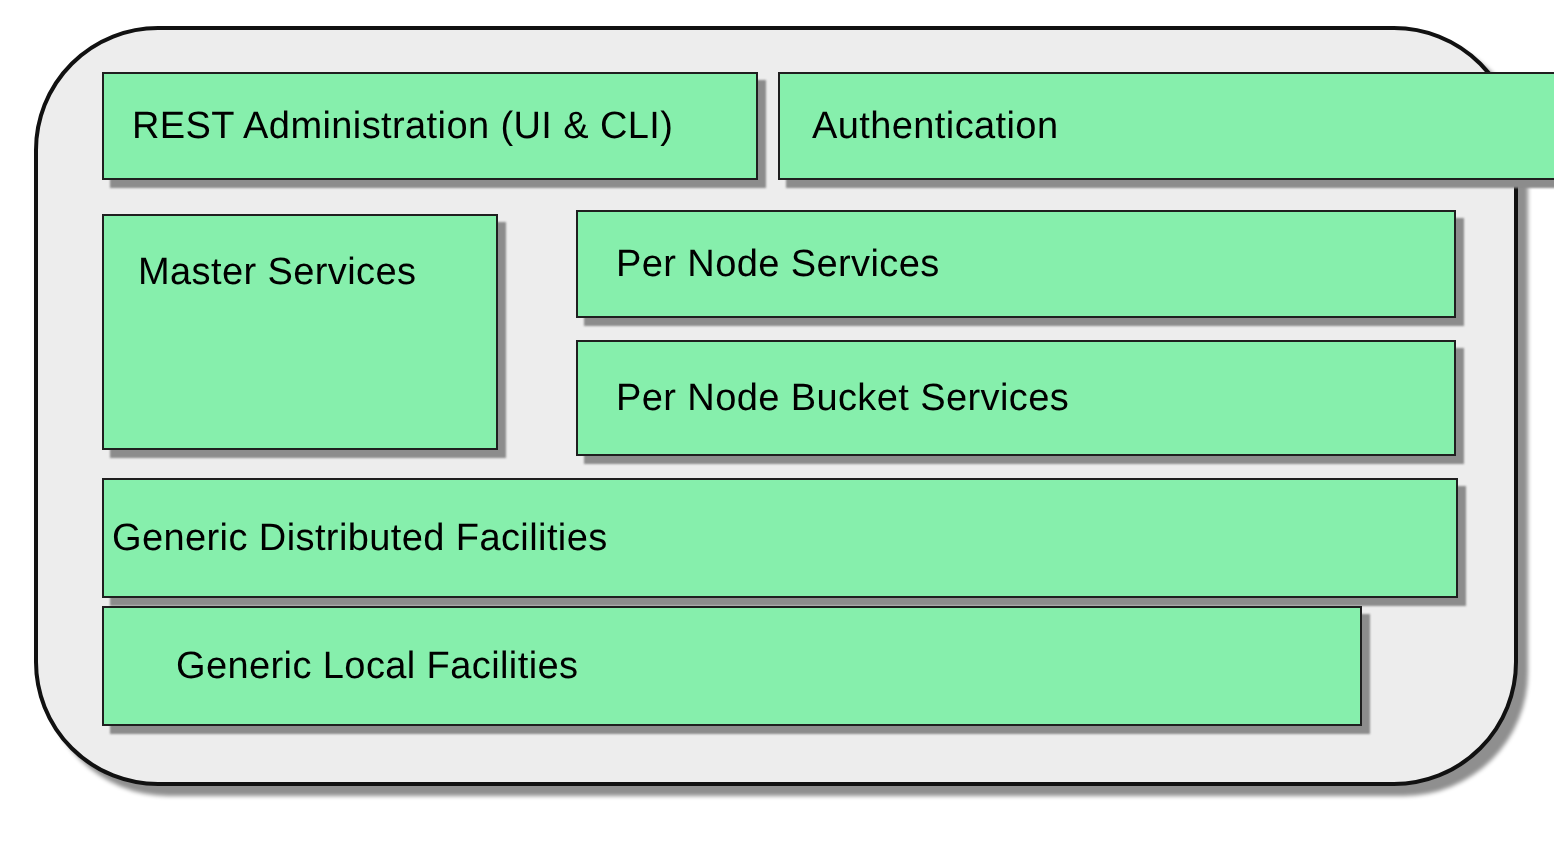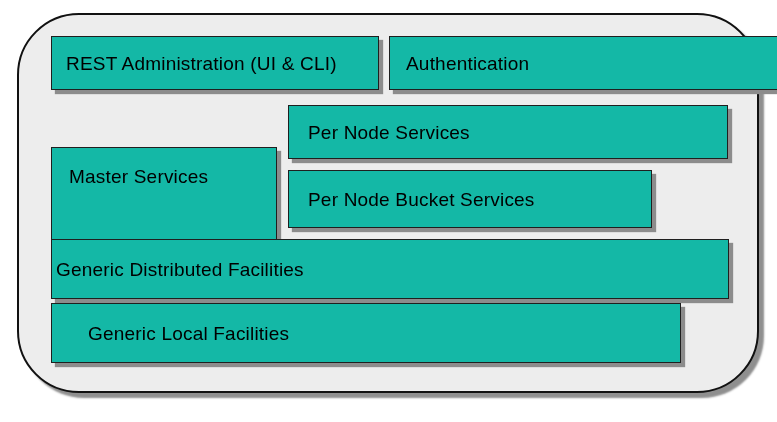--- a/index.html
+++ b/index.html
@@ -23,38 +23,38 @@
     width: 742px;
     height: 380px;
     background: #ededed;
     border: 2px solid #111111;
     border-radius: 62px;
     box-shadow: 5px 5px 2px #8f8f8f;
     box-sizing: border-box;
   }
   .box {
     position: absolute;
-    background: #14b8a6;
+    background: #86efac;
     border: 1.5px solid #1f1f1f;
     box-shadow: 4px 4px 1px #8c8c8c;
     box-sizing: border-box;
     display: flex;
     align-items: center;
     font-size: 19px;
     line-height: 27px;
     letter-spacing: 0.2px;
     white-space: nowrap;
   }
   
   .box-rest        { left: 51px;  top: 36px;  width: 328px; height: 54px;  padding-left: 14px; }
   .box-auth        { left: 389px; top: 36px;  width: 396px; height: 54px;  padding-left: 16px; }
-  .box-master      { left: 51px;  top: 107px; width: 226px; height: 118px; padding-left: 17px;
-                     align-items: flex-start; padding-top: 15px; margin-top: 40px; }
+  .box-master      { left: 51px;  top: 107px; width: 198px; height: 118px; padding-left: 17px;
+                     align-items: flex-start; padding-top: 15px; }
   .box-pernode     { left: 288px; top: 105px; width: 440px; height: 54px;  padding-left: 19px; }
-  .box-bucket      { left: 288px; top: 170px; width: 364px; height: 58px;  padding-left: 19px; }
+  .box-bucket      { left: 288px; top: 170px; width: 440px; height: 58px;  padding-left: 19px; }
   .box-gendist     { left: 51px;  top: 239px; width: 678px; height: 60px;  padding-left: 4px; }
   .box-genlocal    { left: 51px;  top: 303px; width: 630px; height: 60px;  padding-left: 36px; }
   .box-label {
     display: inline-block;
   }
 </style>
 </head>
 <body>
 
 <div class="stage">

